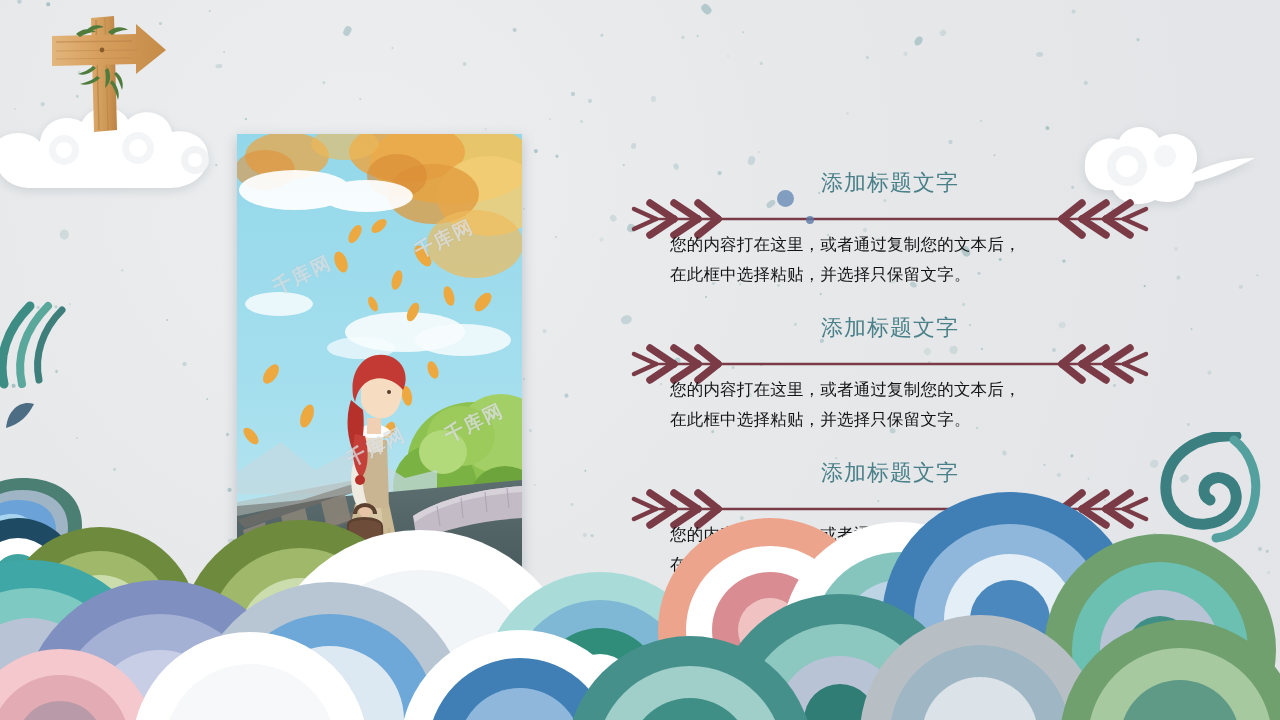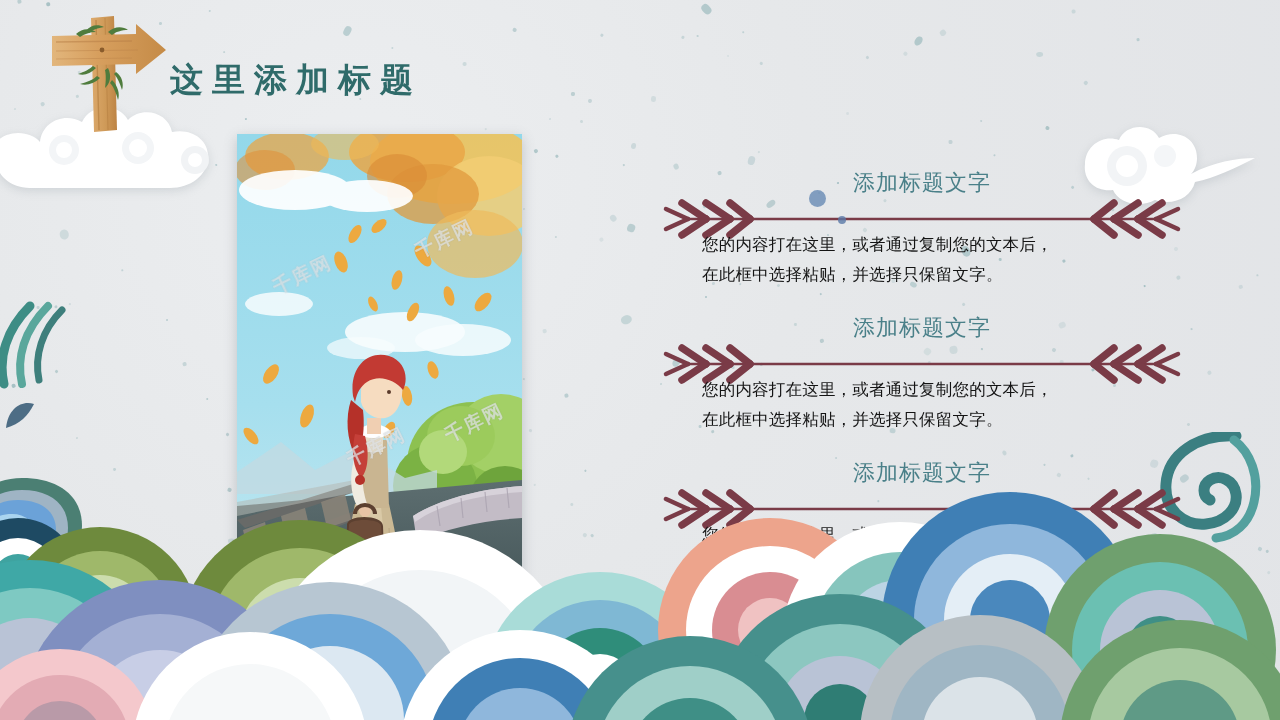--- a/index.html
+++ b/index.html
@@ -54,21 +54,21 @@
   #photo-frame .ph { position:absolute; }
   .wm {
     position:absolute; color:rgba(255,255,255,.55);
     font-size:19px; font-weight:700; letter-spacing:2px;
     transform:rotate(-26deg); pointer-events:none;
     font-family:"DejaVu Sans","Liberation Sans",sans-serif;
     text-shadow:0 0 1px rgba(130,140,150,.5);
   }
 
   
-  #content { position:absolute; left:652px; top:0; width:540px; height:552px; }
+  #content { position:absolute; left:620px; top:0; width:540px; height:552px; }
   .block { position:absolute; left:0; width:540px; }
   .blk-title {
     position:absolute; left:0; top:0; width:540px;
     text-align:center;
     font-size:22px; font-weight:400;
     color:#4a8089;
     font-family:"DejaVu Sans","Liberation Sans",sans-serif;
     letter-spacing:1px;
   }
   .arrow-rule { position:absolute; left:10px; top:28px; width:520px; height:46px; }
@@ -645,21 +645,20 @@
         </g>
       </svg>
       <div class="blk-body">
         <div>您的内容打在这里，或者通过复制您的文本后，</div>
         <div>在此框中选择粘贴，并选择只保留文字。</div>
       </div>
     </div>
 
   </div>
 
-  <div id="page-title">这里添加标题</div>
 
   <svg id="waves" viewBox="0 0 1280 330" preserveAspectRatio="none">
 
     <g>
       <circle cx="18" cy="190" r="62" fill="#1e4a63"></circle>
       <circle cx="18" cy="190" r="42" fill="#ffffff"></circle>
       <circle cx="18" cy="190" r="26" fill="#3fa3a0"></circle>
     </g>
 
     <g>

